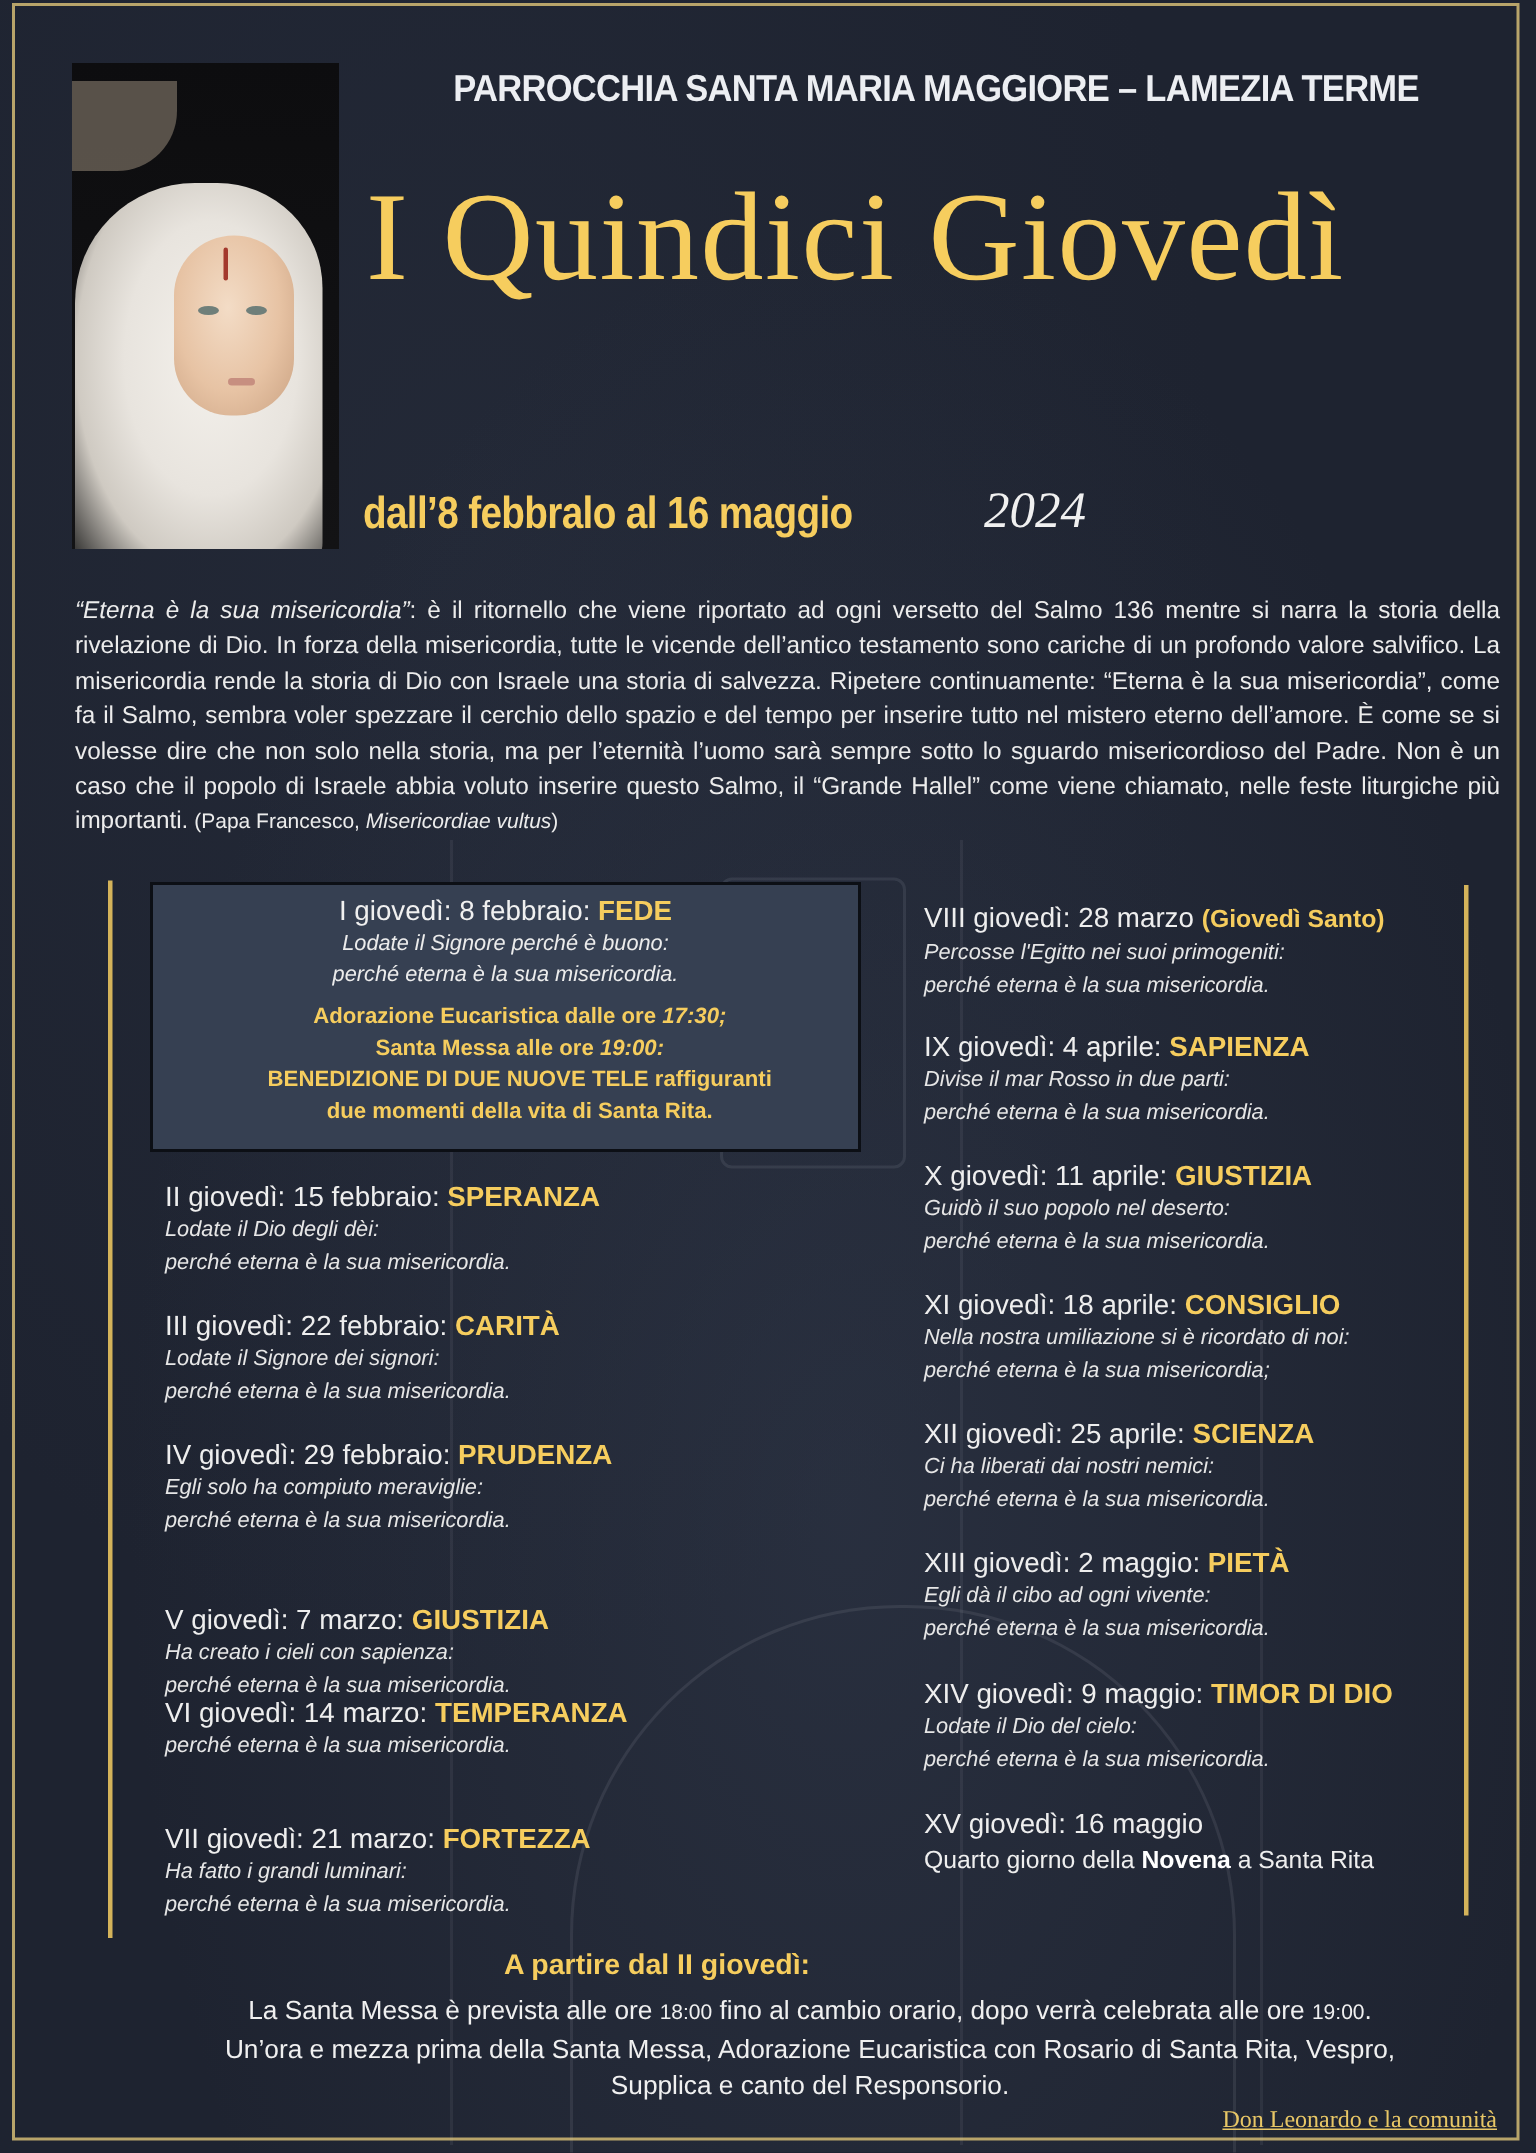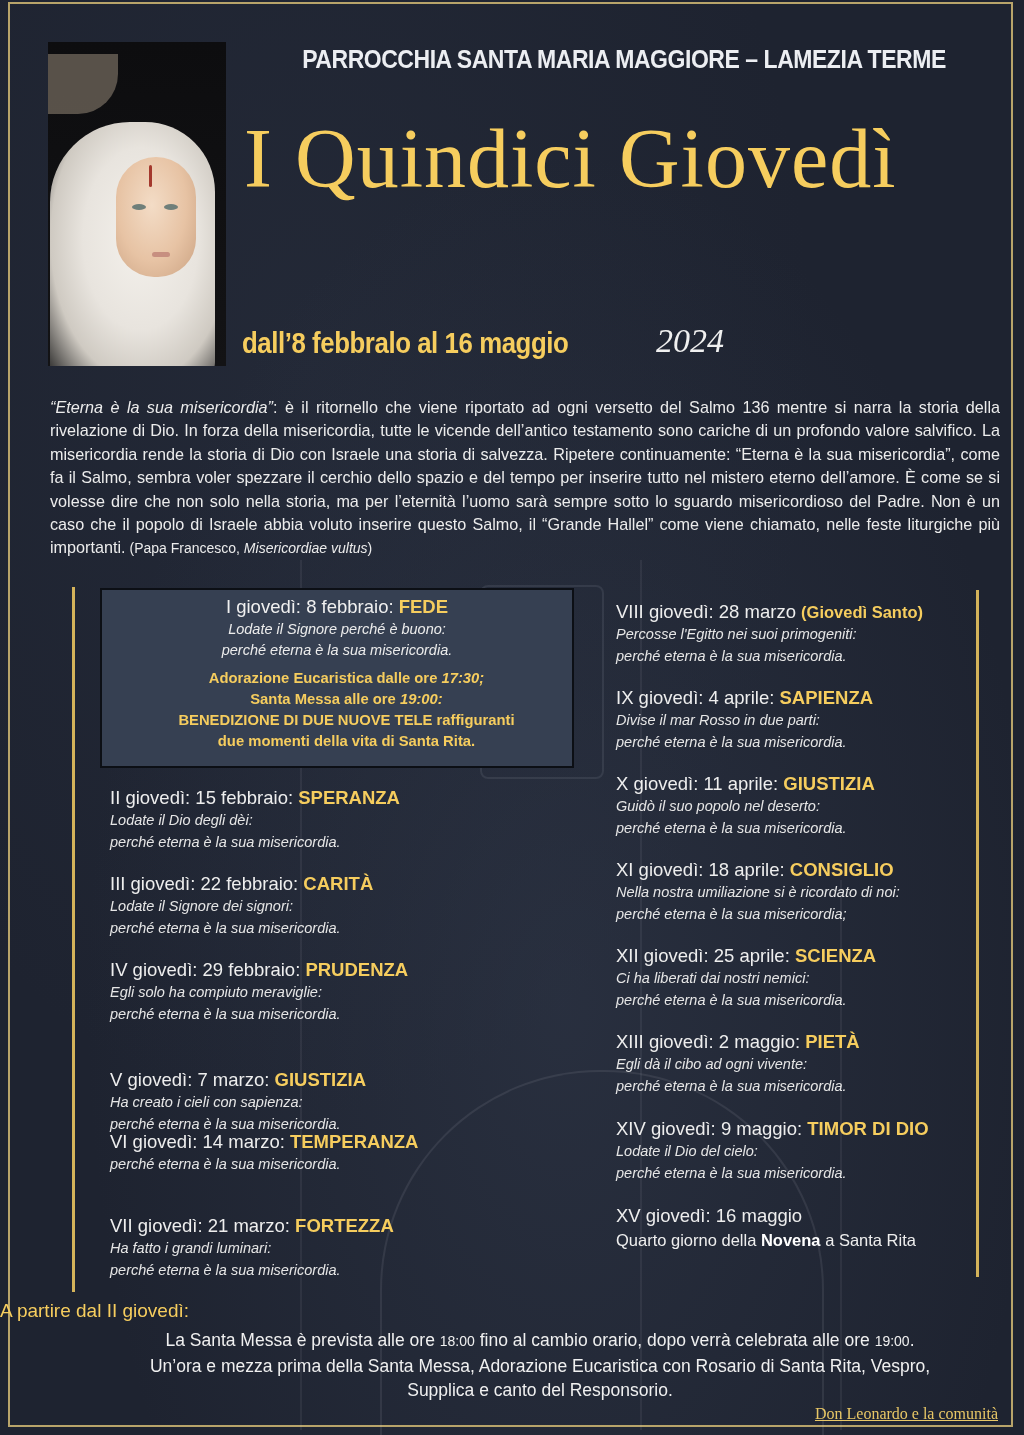--- a/index.html
+++ b/index.html
@@ -103,22 +103,22 @@
   .fede-box .info i { font-weight:bold; }
 
   .entry { position:absolute; width:380px; }
   .entry .head { font-size:18.5px; line-height:24px; color:#eeeeee; white-space:nowrap; }
   .entry .head .virtue { font-weight:bold; color:#f6cd5e; }
   .entry .verse { font-style:italic; font-size:14.5px; line-height:21.5px; color:#e6e6e6; white-space:nowrap; }
   .entry .plain { font-size:16.5px; line-height:24px; color:#eeeeee; white-space:nowrap; }
   .entry .plain b { font-weight:bold; color:#ffffff; }
 
   .footer-head {
-    position:absolute; left:0; top:1300px; width:876px; 
-    font-weight:normal; font-size:19px; color:#f6cd5e;
+    position:absolute; left:0; top:1300px; width:876px; text-align:center;
+    font-weight:bold; font-size:19px; color:#f6cd5e;
   }
   .footer-body {
     position:absolute; left:60px; top:1328px; width:960px; text-align:center;
     font-size:17.5px; line-height:24.5px; color:#f0f0f0;
   }
   .footer-body .big { font-size:14px; }
   .signature {
     position:absolute; right:26px; top:1405px;
     font-family:"Liberation Serif", serif; font-size:16px; color:#e8c766;text-decoration:underline;
   }

